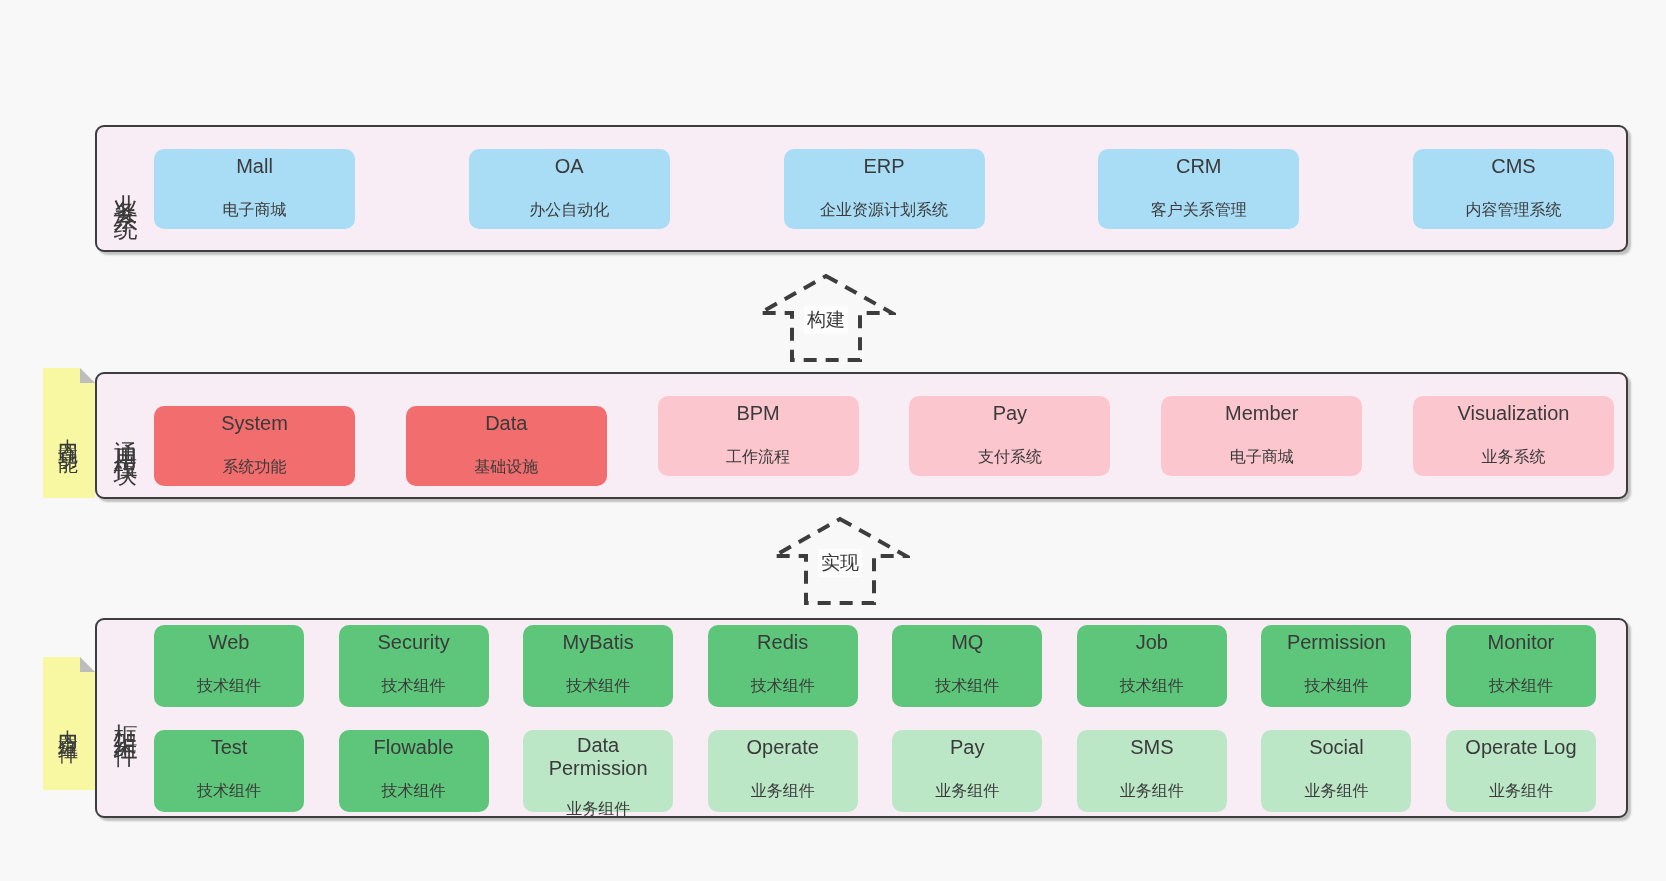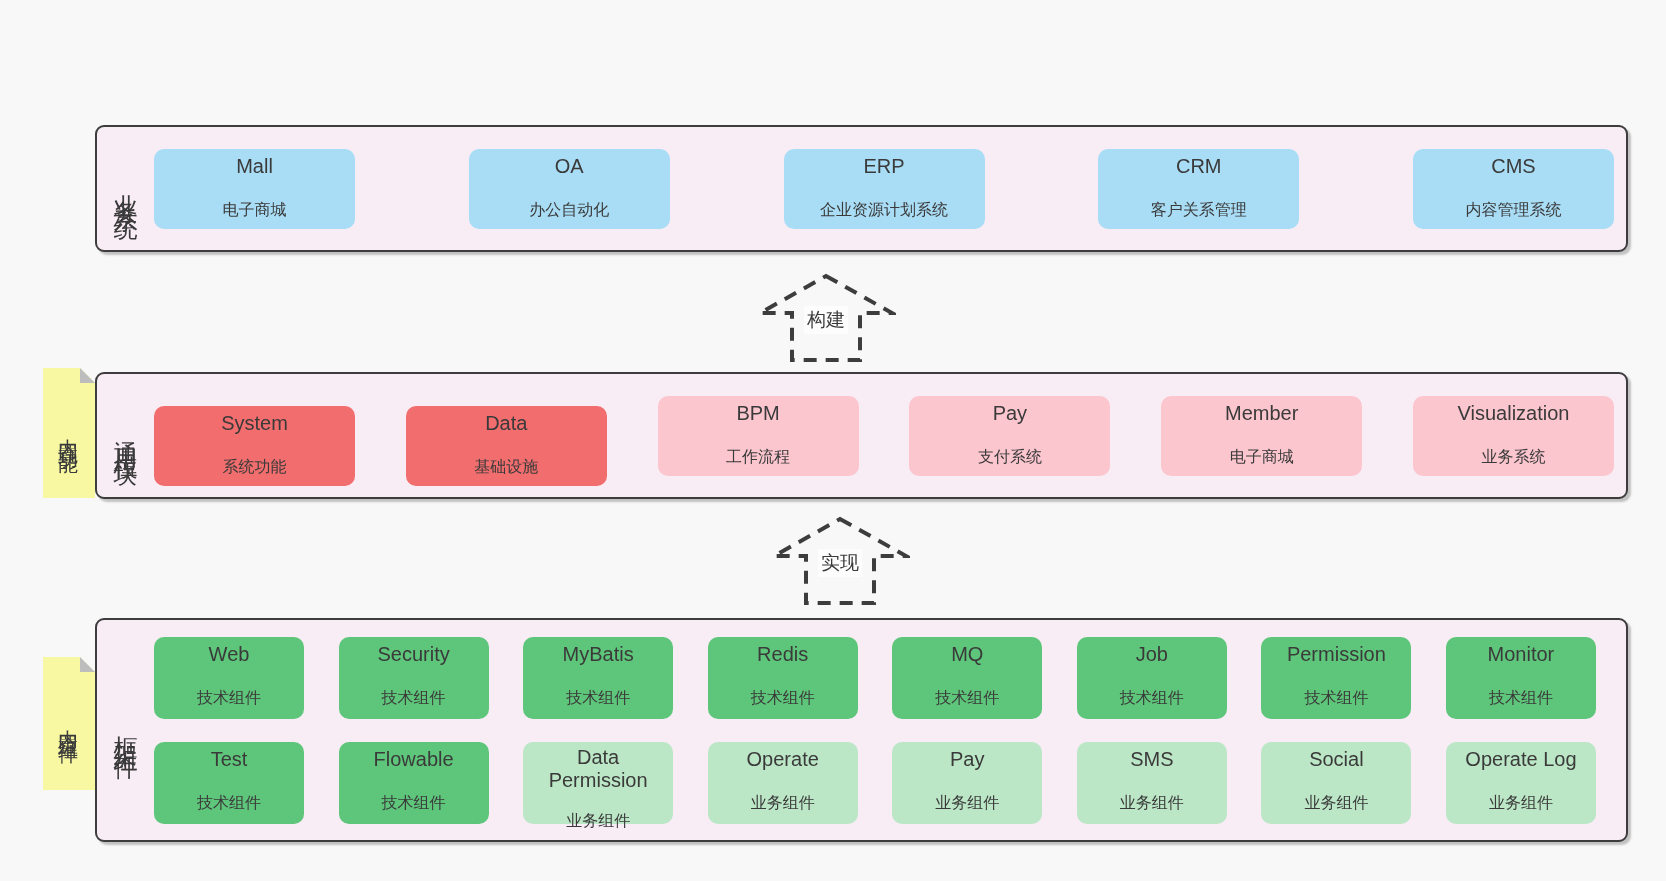--- a/index.html
+++ b/index.html
@@ -22,21 +22,21 @@
     box-sizing: border-box;
     background: var(--band_bg, #f8ecf5);
     border: 2px solid var(--line, #3d3d3d);
     border-radius: 9px;
     box-shadow: 3px 3px 2px rgba(0,0,0,0.22);
     display: flex;
     align-items: stretch;
   }
   #band-business  { left:95px;  top:125px; width:1533px; height:127px; }
   #band-common    { left:95px;  top:372px; width:1533px; height:127px; }
-  #band-framework { left:95px;  top:618px; width:1533px; height:224px; }
+  #band-framework { left:95px;  top:618px; width:1533px; height:200px; }
 
   .band-label {
     width: 57px; flex: none;
     display: flex; align-items: center; justify-content: center;
   }
   .band-label span {
     writing-mode: vertical-rl;
     text-orientation: upright;
     letter-spacing: 7px;
     font-size: 24px;

